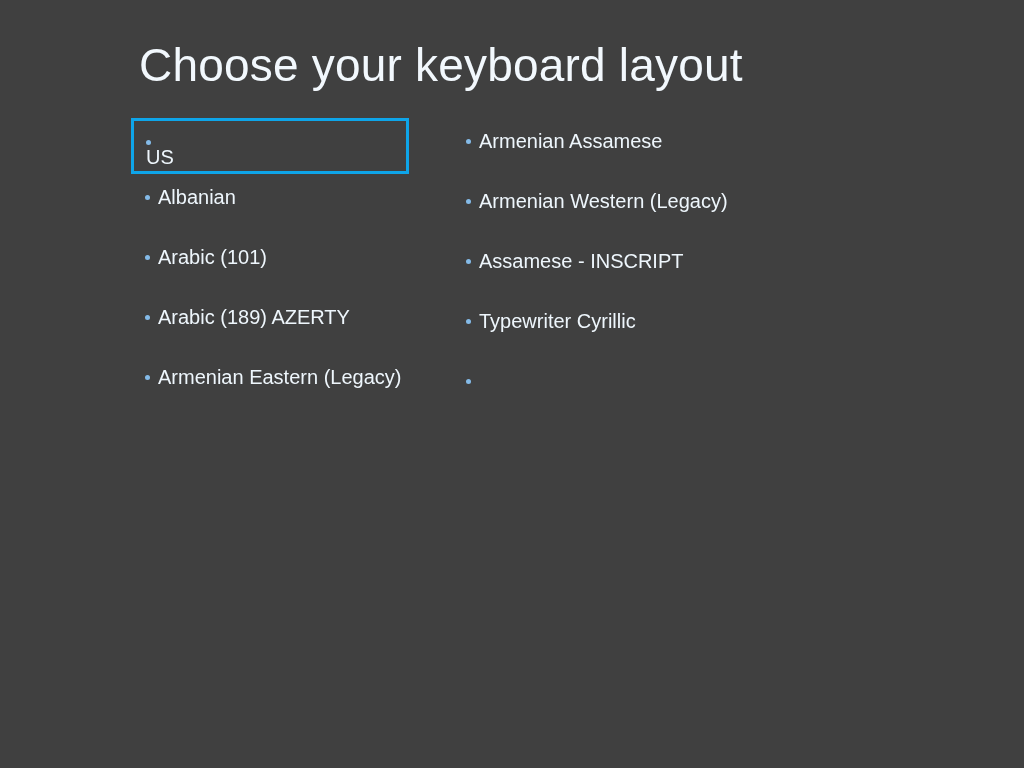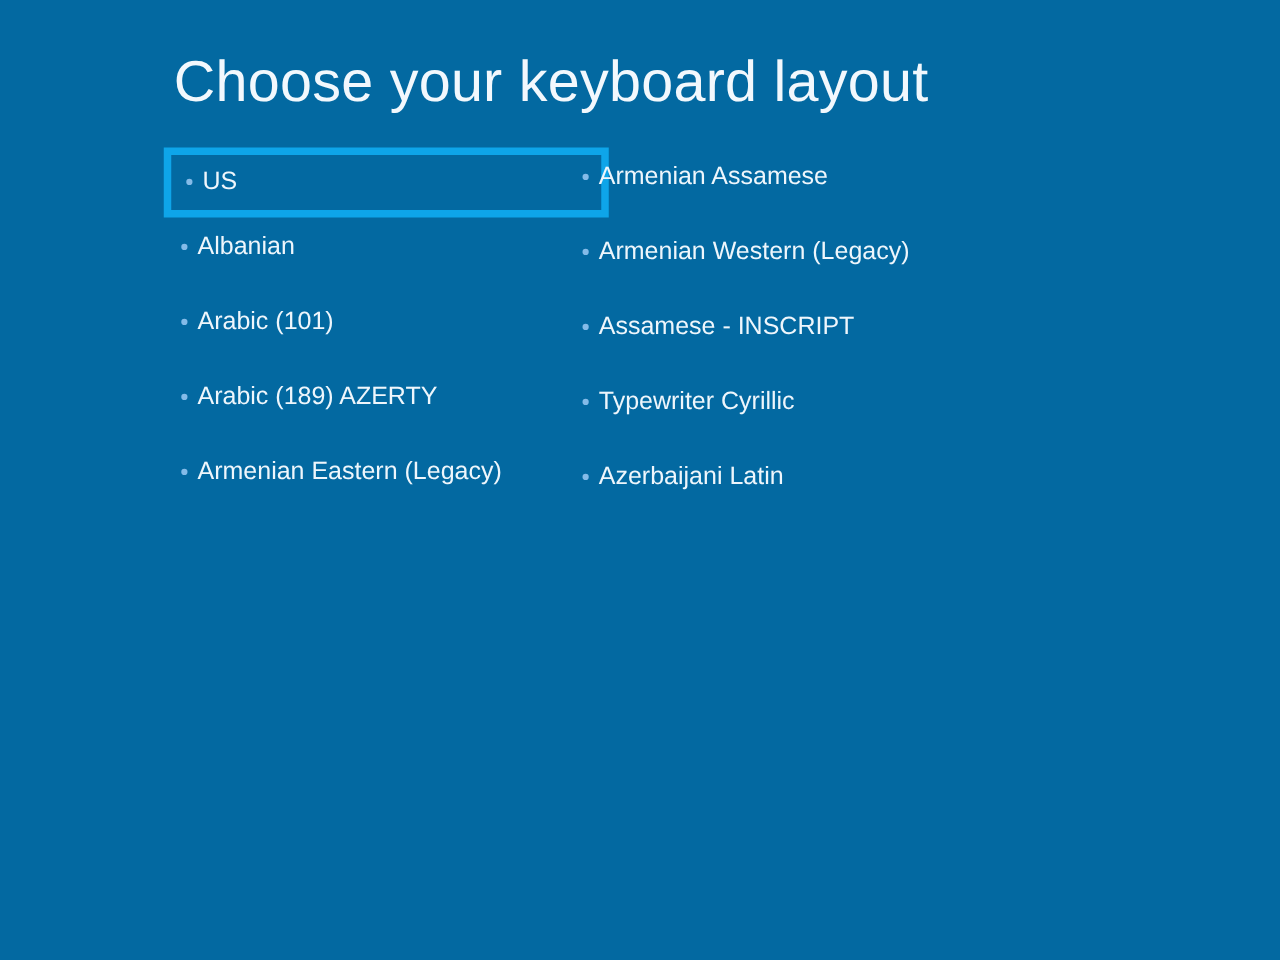--- a/index.html
+++ b/index.html
@@ -12,21 +12,21 @@
     overflow: hidden;
     background: #1f66b4;
     font-family: "Liberation Sans", sans-serif;
     -webkit-font-smoothing: antialiased;
   }
 
   #screen {
     position: relative;
     width: 1024px;
     height: 768px;
-    background: #0369a1;
+    background: #404040;
   }
 
   
   #page-title {
     position: absolute;
     left: 139px;
     top: 36px;
     font-size: 46px;
     font-weight: 300;
     line-height: 58px;
@@ -58,23 +58,24 @@
     display: flex;
     align-items: flex-start;
     padding-top: 9px;
     border: 2px solid transparent;
     cursor: default;
   }
   #column-left .layout-item  { padding-left: 12px; }
   #column-right .layout-item { padding-left: 8px; }
 
   .layout-item.selected {
-    border: 6px solid #0ea5e9;
-    width: 356px;
+    border: 3px solid #0ea5e9;
+    width: 278px;
     height: 56px;
+    flex-direction: column;
   }
 
   .bullet {
     flex: 0 0 auto;
     width: 5px;
     height: 5px;
     border-radius: 50%;
     background: #84bbe8;
     margin-top: 10px;
     margin-right: 8px;
@@ -145,20 +146,19 @@
       <div class="layout-item">
         <span class="bullet"></span>
         <span class="layout-label">Assamese - INSCRIPT</span>
       </div>
       <div class="layout-item">
         <span class="bullet"></span>
         <span class="layout-label">Typewriter Cyrillic</span>
       </div>
       <div class="layout-item">
         <span class="bullet"></span>
-        <span class="layout-label">Azerbaijani Latin</span>
       </div>
     </div>
 
   </div>
 
 
 </div>
 
 </body></html>

